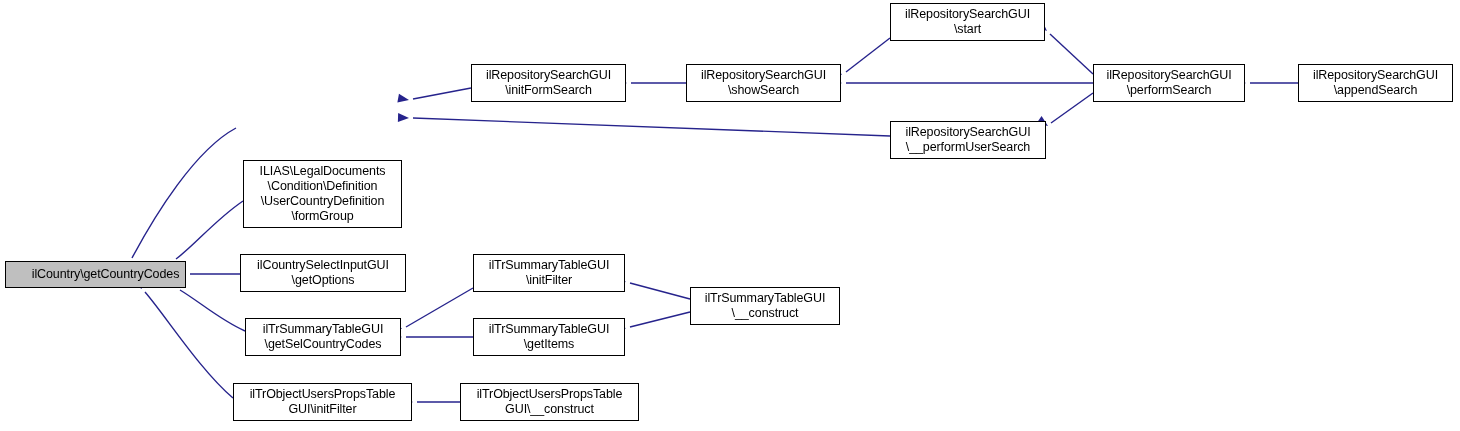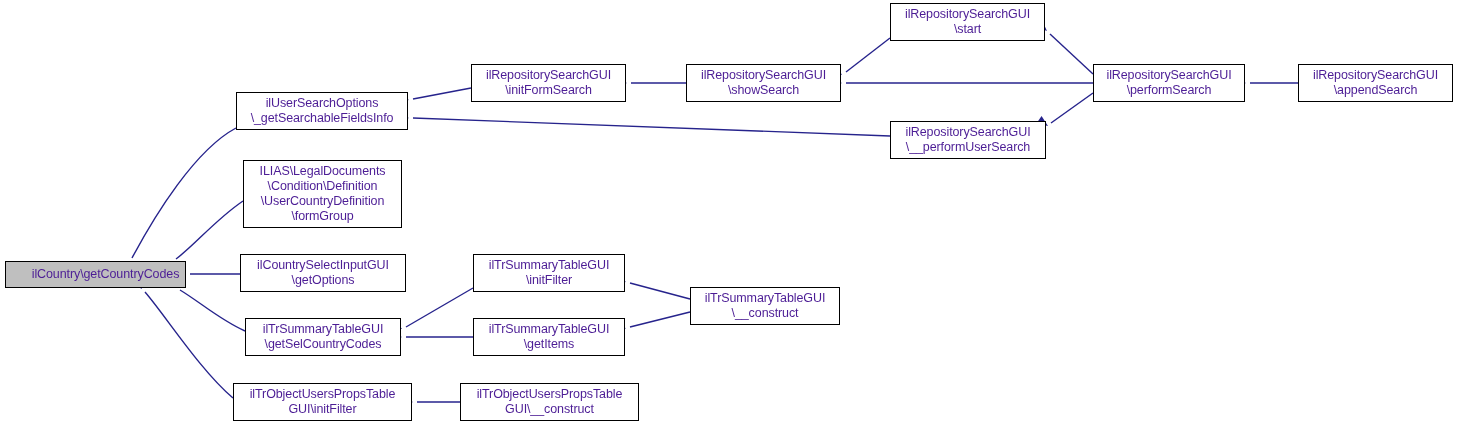--- a/index.html
+++ b/index.html
@@ -27,21 +27,21 @@
     position: absolute;
     box-sizing: border-box;
     border: 1px solid #000000;
     background: #ffffff;
     display: flex;
     align-items: center;
     justify-content: center;
     text-align: center;
     font-size: 12.5px;
     line-height: 15px;
-    color: #4c1d95;
+    color: #000000;
     letter-spacing: -0.1px;
     white-space: pre;
     z-index: 2;
   }
   .gnode.highlight {
     background: #bfbfbf;
     border: 1px solid #000000;
   }
   .gnode .lbl {
     display: block;
@@ -86,22 +86,20 @@
       <path d="M 1093,83 L 846,83" fill="none" stroke="#26238c" stroke-width="1.4"></path>
       <polygon points="0,0 11,-4.5 11,4.5" fill="#26238c" transform="translate(842,83) rotate(180)"></polygon>
       <path d="M 1093,74 L 1050,34" fill="none" stroke="#26238c" stroke-width="1.4"></path>
       <polygon points="0,0 11,-4.5 11,4.5" fill="#26238c" transform="translate(1047,31) rotate(223)"></polygon>
       <path d="M 1093,93 L 1051,123" fill="none" stroke="#26238c" stroke-width="1.4"></path>
       <polygon points="0,0 11,-4.5 11,4.5" fill="#26238c" transform="translate(1048,126) rotate(215)"></polygon>
       <path d="M 1298,83 L 1250,83" fill="none" stroke="#26238c" stroke-width="1.4"></path>
       <polygon points="0,0 11,-4.5 11,4.5" fill="#26238c" transform="translate(1246,83) rotate(180)"></polygon>
     </svg>
 <div class="gnode highlight" style="left: 5px; top: 261px; width: 181px; height: 27px; padding-left: 20px;"><span class="lbl">ilCountry\getCountryCodes</span></div>
-    <div class="gnode" style="left: 236px; top: 92px; width: 172px; height: 38px;"><span class="lbl">ilUserSearchOptions
-\_getSearchableFieldsInfo</span></div>
     <div class="gnode" style="left: 243px; top: 160px; width: 159px; height: 68px;"><span class="lbl">ILIAS\LegalDocuments
 \Condition\Definition
 \UserCountryDefinition
 \formGroup</span></div>
     <div class="gnode" style="left: 240px; top: 254px; width: 166px; height: 38px;"><span class="lbl">ilCountrySelectInputGUI
 \getOptions</span></div>
     <div class="gnode" style="left: 245px; top: 318px; width: 156px; height: 38px;"><span class="lbl">ilTrSummaryTableGUI
 \getSelCountryCodes</span></div>
     <div class="gnode" style="left: 233px; top: 383px; width: 179px; height: 38px;"><span class="lbl">ilTrObjectUsersPropsTable
 GUI\initFilter</span></div>

